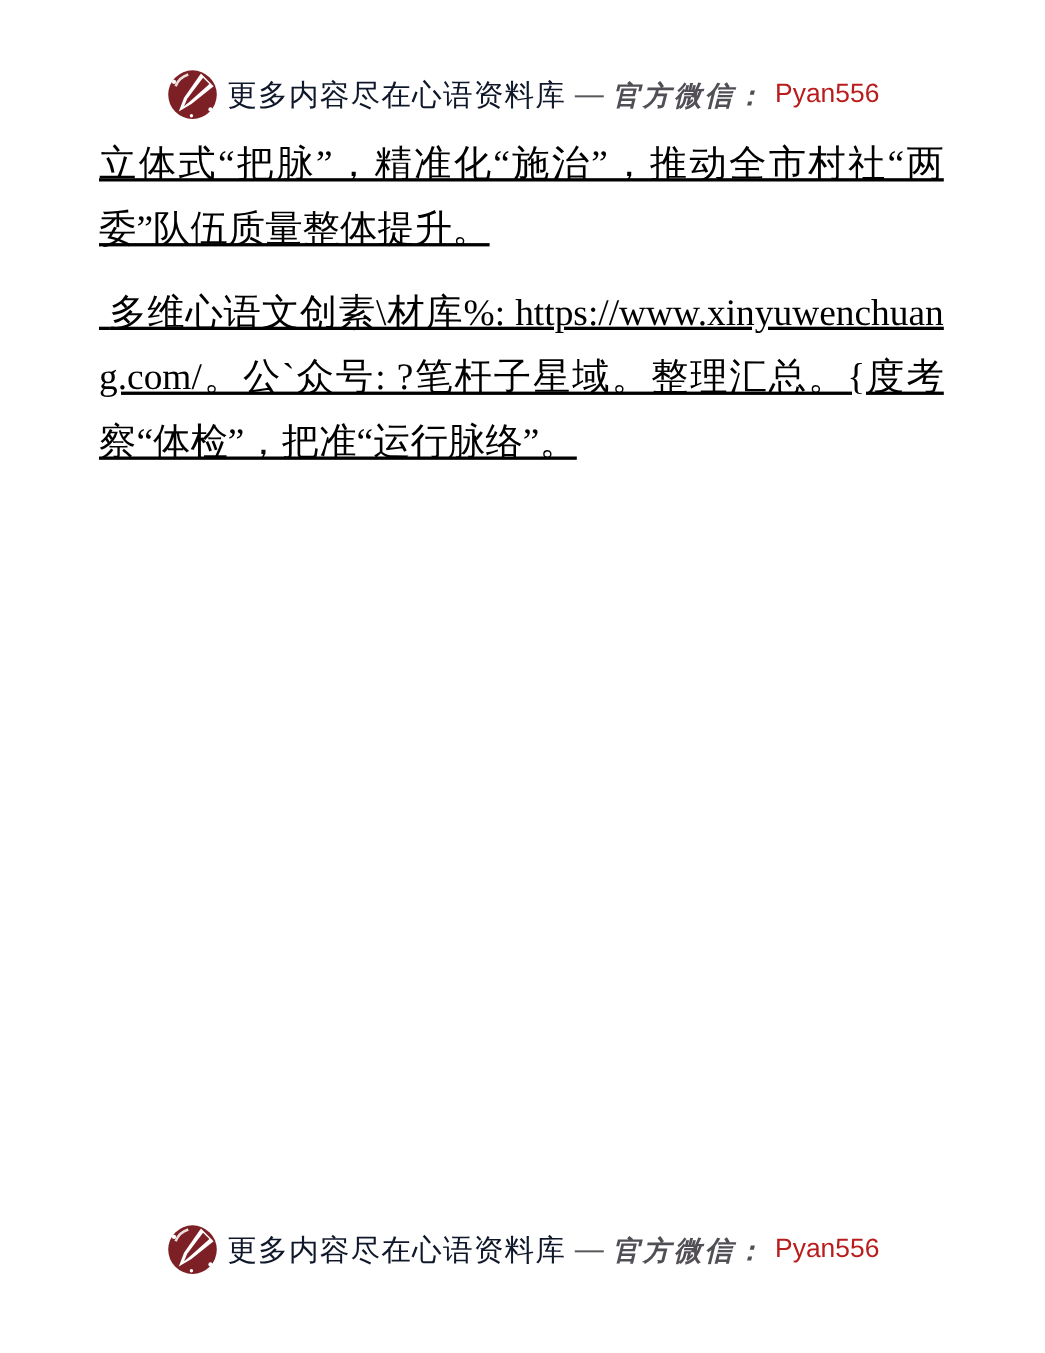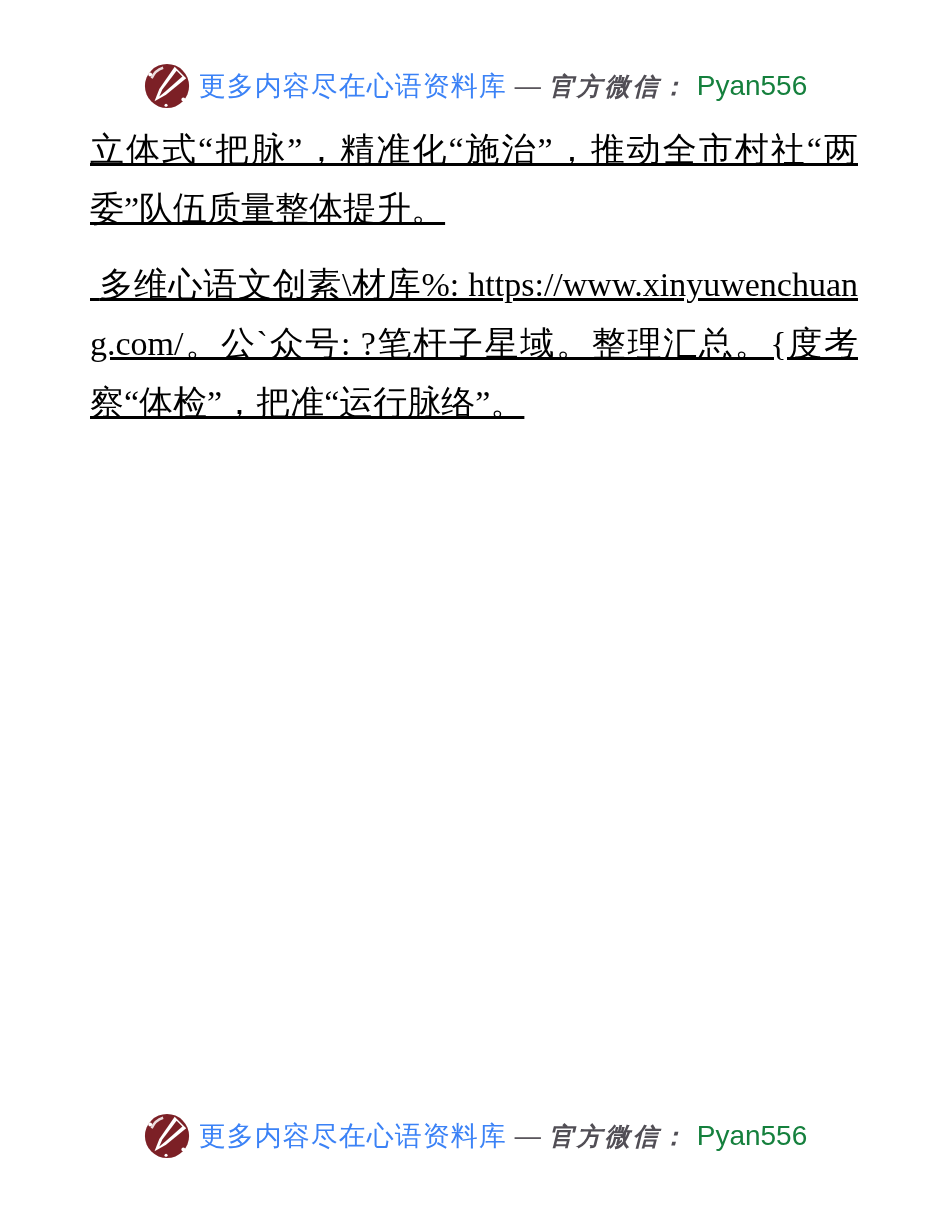--- a/index.html
+++ b/index.html
@@ -16,43 +16,43 @@
     display: flex;
     align-items: center;
     justify-content: center;
     gap: 8px;
     width: 100%;
   }
   .watermark-header { padding-top: 62px; }
   .watermark-footer { position: absolute; left: 0; right: 0; top: 1112px; }
   .wm-logo { width: 48px; height: 48px; flex: 0 0 auto; }
   .wm-brand {
-    color: #3b82f6;
+    color: #0f172a;
     font-size: 27px;
     letter-spacing: 1px;
     font-weight: 500;
     white-space: nowrap;
   }
   .wm-sep {
     color: #5a565c;
     font-size: 26px;
     font-weight: 600;
   }
   .wm-label {
     color: #514e55;
     font-size: 25px;
     font-style: italic;
     font-weight: 600;
     letter-spacing: 3px;
     white-space: nowrap;
     text-align: center;
   }
   .wm-id {
-    color: #15803d;
-    font-size: 28px;
+    color: #b91c1c;
+    font-size: 24px;
     font-family: "Liberation Sans", "DejaVu Sans", sans-serif;
     white-space: nowrap;
   }
   
   .content {
     padding: 10px 92px 0 90px;
     text-align: justify;
     text-justify: inter-character;
   }
   .content p {

